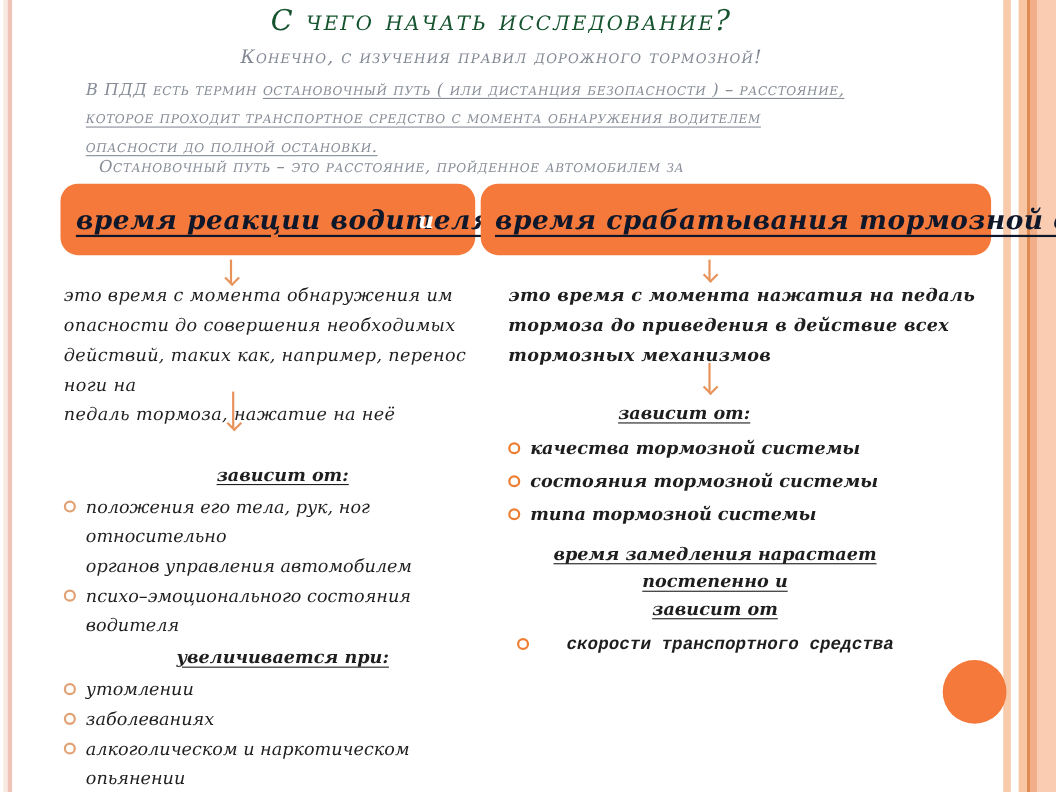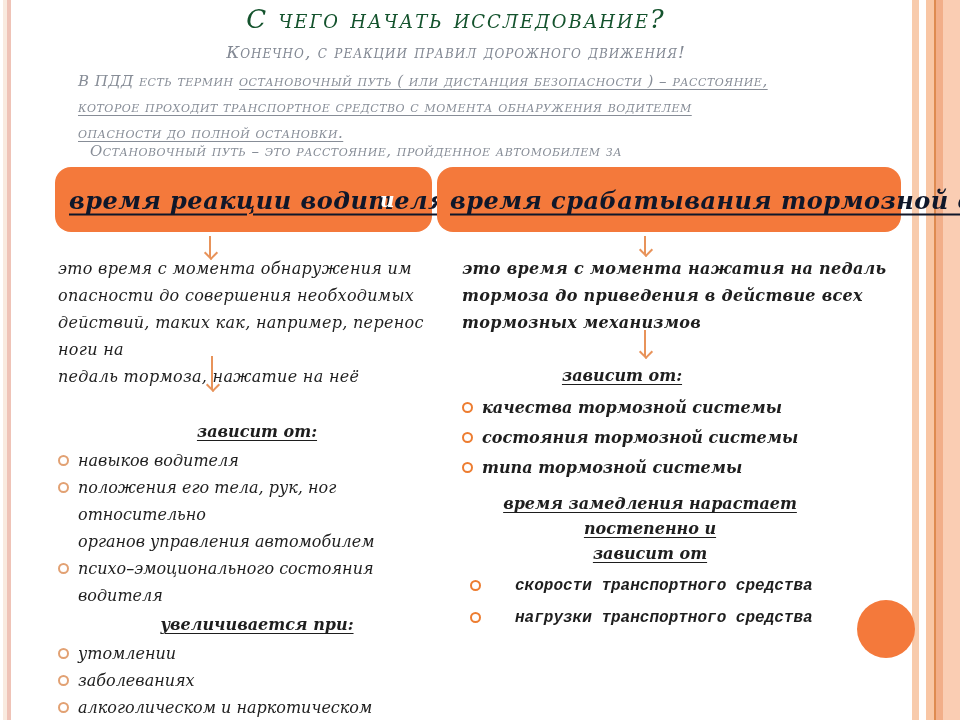--- a/index.html
+++ b/index.html
@@ -107,21 +107,21 @@
 </style>
 </head>
 <body>
 
 <div class="stripe stripe-l1"></div>
 <div class="stripe stripe-l2"></div>
 <div class="stripe stripe-r1"></div>
 <div class="stripe stripe-rband"></div>
 
 <div class="slide-title">С чего начать исследование?</div>
-<div class="subtitle">Конечно, с реакции правил дорожного движения!</div>
+<div class="subtitle">Конечно, с изучения правил дорожного тормозной!</div>
 
 <div class="intro"><span>В ПДД есть термин </span><span class="u">остановочный путь ( или дистанция безопасности ) – расстояние,
 которое проходит транспортное средство с момента обнаружения  водителем
 опасности  до полной остановки.</span></div>
 <div class="intro-line2">Остановочный путь – это расстояние, пройденное автомобилем за</div>
 
 <div class="banner-box banner-left">
   <span class="banner-label">время реакции водителя</span>
   <span class="banner-connector">и</span>
 </div>
@@ -136,24 +136,20 @@
 
 <div class="col col-left">
   <p class="desc">это время с момента обнаружения  им
 опасности до совершения необходимых
 действий, таких как, например, перенос ноги на
 педаль тормоза, нажатие на неё</p>
   <div class="subhead">зависит от:</div>
   <ul>
     <li>
       <span class="ring"></span>
-      <span class="item-text">навыков водителя</span>
-    </li>
-    <li>
-      <span class="ring"></span>
       <span class="item-text">положения его тела, рук, ног  относительно
 органов управления автомобилем</span>
     </li>
     <li>
       <span class="ring"></span>
       <span class="item-text">психо–эмоционального состояния водителя</span>
     </li>
   </ul>
   <div class="subhead subhead-increase">увеличивается при:</div>
   <ul>
@@ -191,20 +187,16 @@
       <span class="item-text">типа тормозной системы</span>
     </li>
   </ul>
   <div class="growth-head">время замедления нарастает постепенно и
 зависит от</div>
   <ul class="growth-list">
     <li>
       <span class="ring"></span>
       <span class="item-text">скорости транспортного средства</span>
     </li>
-    <li>
-      <span class="ring"></span>
-      <span class="item-text">нагрузки транспортного средства</span>
-    </li>
   </ul>
 </div>
 
 <div class="deco-circle"></div>
 
 </body></html>

